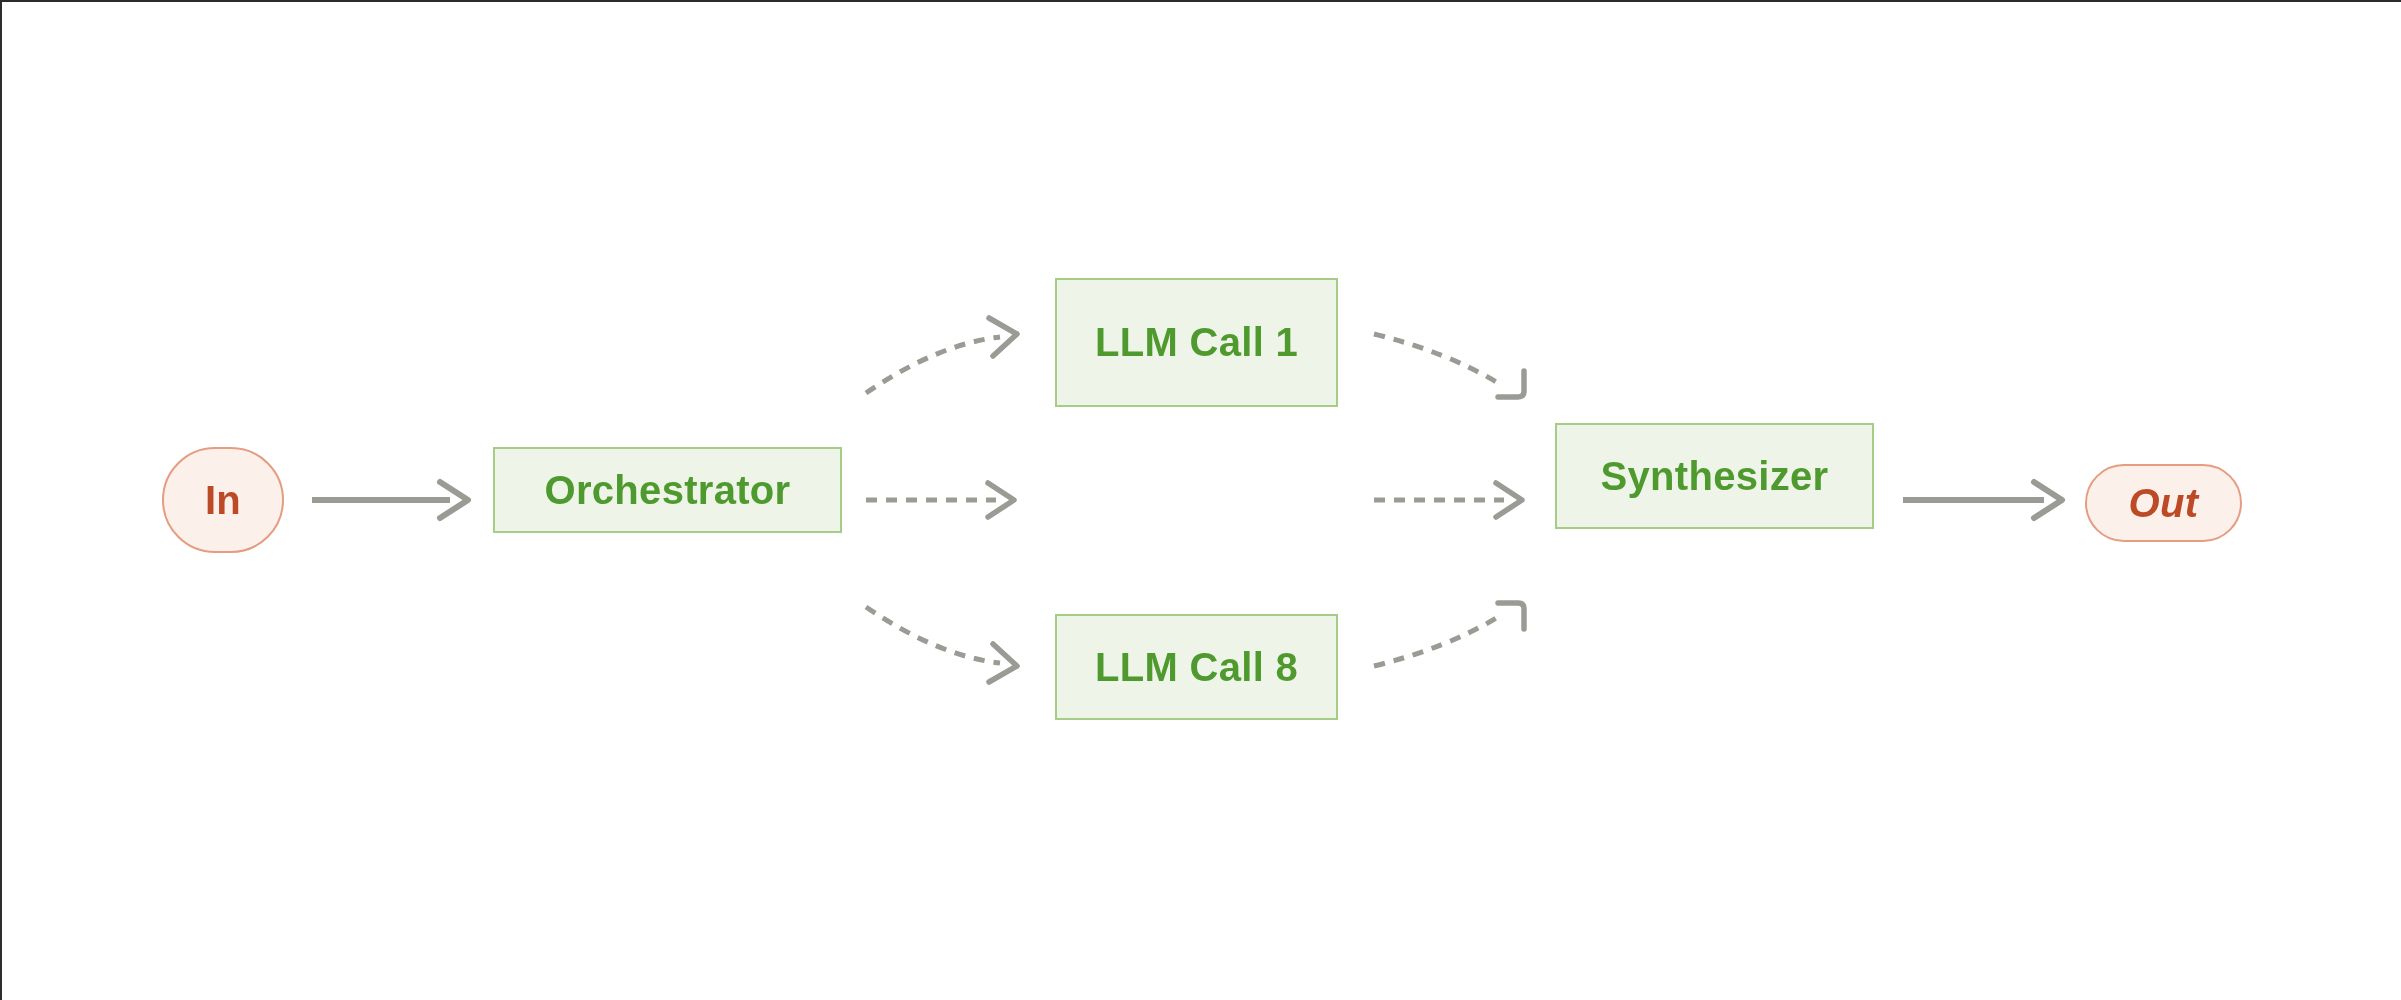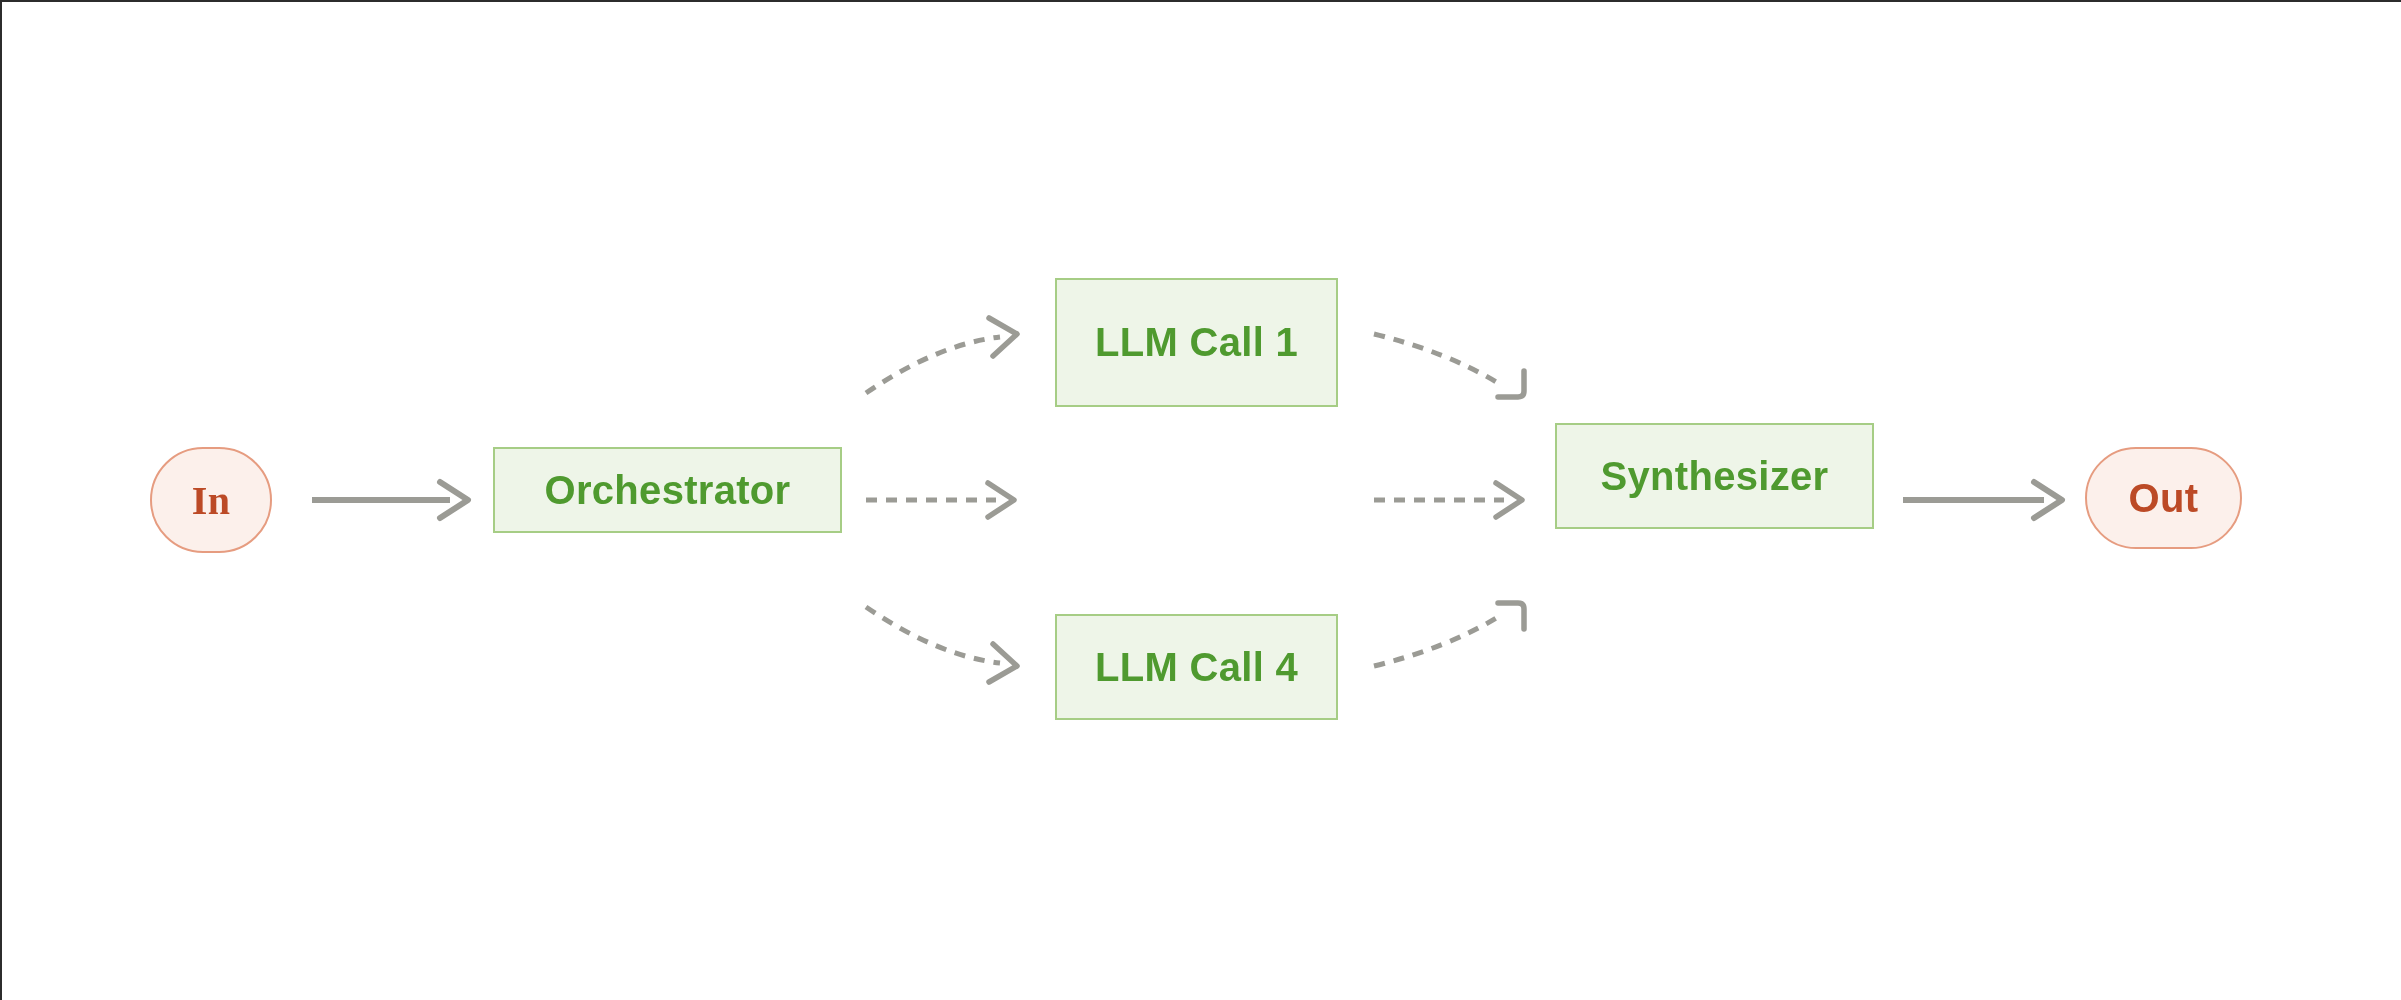--- a/index.html
+++ b/index.html
@@ -89,38 +89,38 @@
       <path class="arrow-line-dashed" d="M 1374 666 Q 1447 648 1498 617"></path>
       <path class="arrow-head" style="stroke-width:5.5" d="M 1524 629 L 1524 609 Q 1524 603 1518 603 L 1498 603"></path>
     </g>
 
     <g>
       <path class="arrow-line-solid" d="M 1903 500 H 2044"></path>
       <path class="arrow-head" d="M 2034 482 L 2062 500 L 2034 518"></path>
     </g>
   </svg>
 
-  <div class="node terminal" style="left:150px; top:447px; width:122px; height:106px;font-family:Liberation Serif, serif;">
+  <div class="node terminal" style="left:162px; top:447px; width:122px; height:106px;">
     <span>In</span>
   </div>
 
   <div class="node process" style="left:493px; top:447px; width:349px; height:86px;">
     <span>Orchestrator</span>
   </div>
 
   <div class="node process" style="left:1055px; top:278px; width:283px; height:129px;">
     <span>LLM Call 1</span>
   </div>
 
 
   <div class="node process" style="left:1055px; top:614px; width:283px; height:106px;">
-    <span>LLM Call 4</span>
+    <span>LLM Call 8</span>
   </div>
 
   <div class="node process" style="left:1555px; top:423px; width:319px; height:106px;">
     <span>Synthesizer</span>
   </div>
 
-  <div class="node terminal" style="left:2085px; top:447px; width:157px; height:102px;">
+  <div class="node terminal" style="left:2085px; top:464px; width:157px; height:78px;font-style:italic;">
     <span>Out</span>
   </div>
 
 </div>
 
 </body></html>

